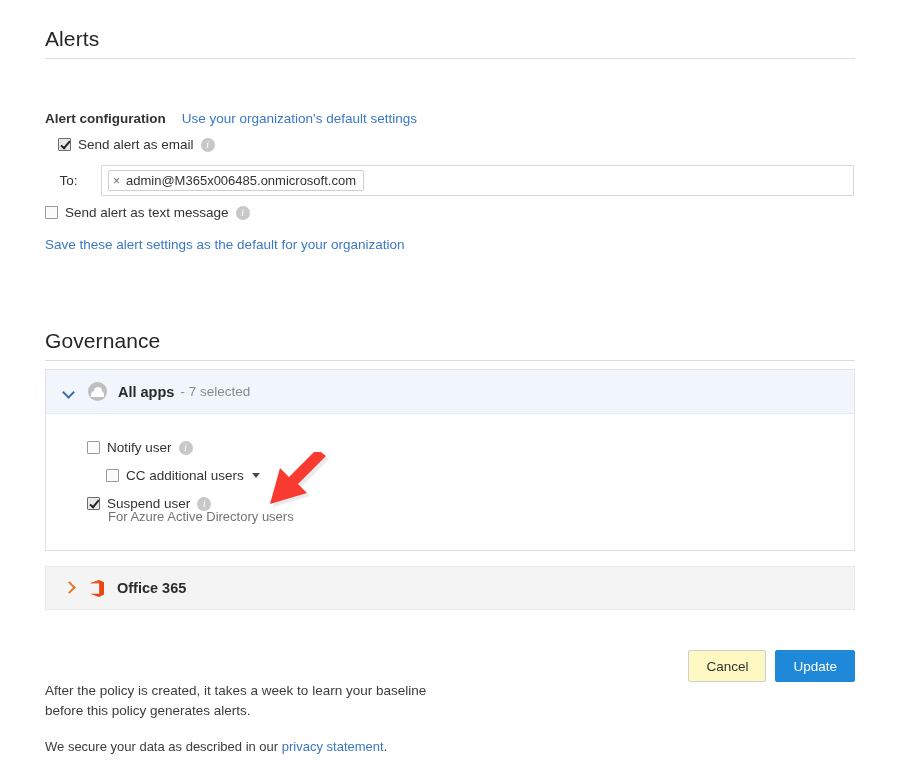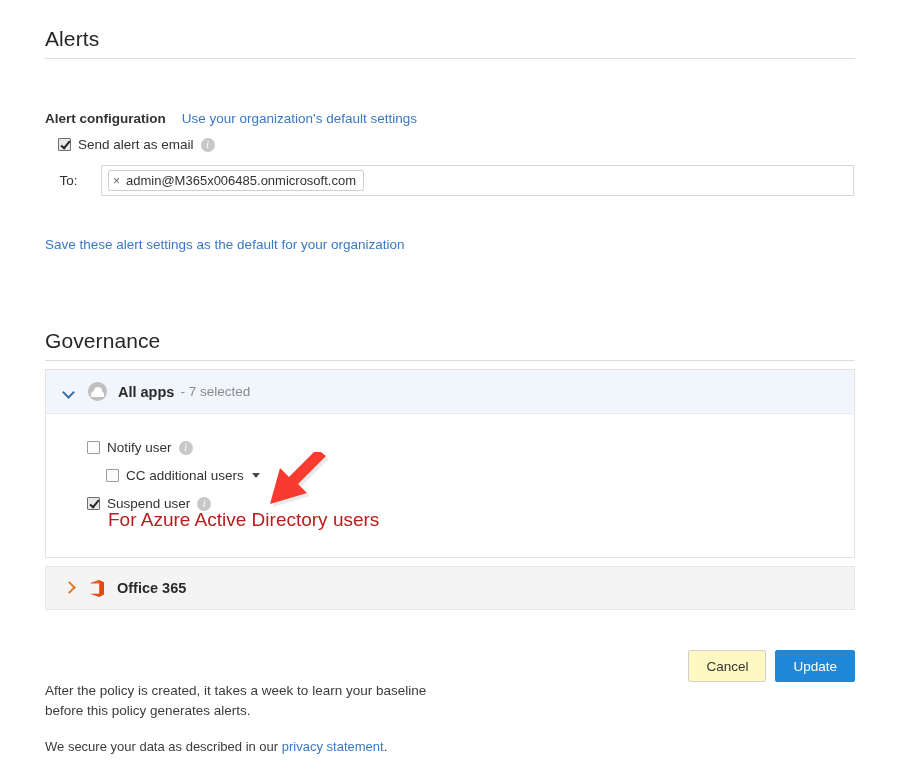--- a/index.html
+++ b/index.html
@@ -278,22 +278,22 @@
     padding: 26px 0 26px 41px;
   }
   .gov-cb-row {
     display: flex;
     align-items: center;
     margin-bottom: 13px;
     white-space: nowrap;
   }
   .gov-cb-row.indent { margin-left: 19px; }
   .gov-sub {
-    font-size: 19px;
-    color: #b91c1c;
+    font-size: 13px;
+    color: #737373;
     margin-left: 21px;
     margin-top: -6px;
   }
   .caret-down {
     display: inline-block;
     width: 0; height: 0;
     border-left: 4px solid transparent;
     border-right: 4px solid transparent;
     border-top: 5px solid #4a4a4a;
     margin-left: 8px;
@@ -403,20 +403,25 @@
   <div id="to-row">
     <span class="to-label">To:</span>
     <div class="recipient-box">
       <span class="chip">
         <span class="chip-x">×</span>
         <span>admin@M365x006485.onmicrosoft.com</span>
       </span>
     </div>
   </div>
 
+  <div class="cb-row" id="row-send-text">
+    <input type="checkbox" class="cbox" style="">
+    <span class="cb-label">Send alert as text message</span>
+    <span class="info-icon"></span>
+  </div>
 
   <a class="link" id="save-default-link">Save these alert settings as the default for your organization</a>
 
   <div class="section-head" id="governance-heading">
     <div class="section-title">Governance</div>
     <div class="section-rule"></div>
   </div>
 
   <div class="gov-panel">
     <div class="gov-header">

